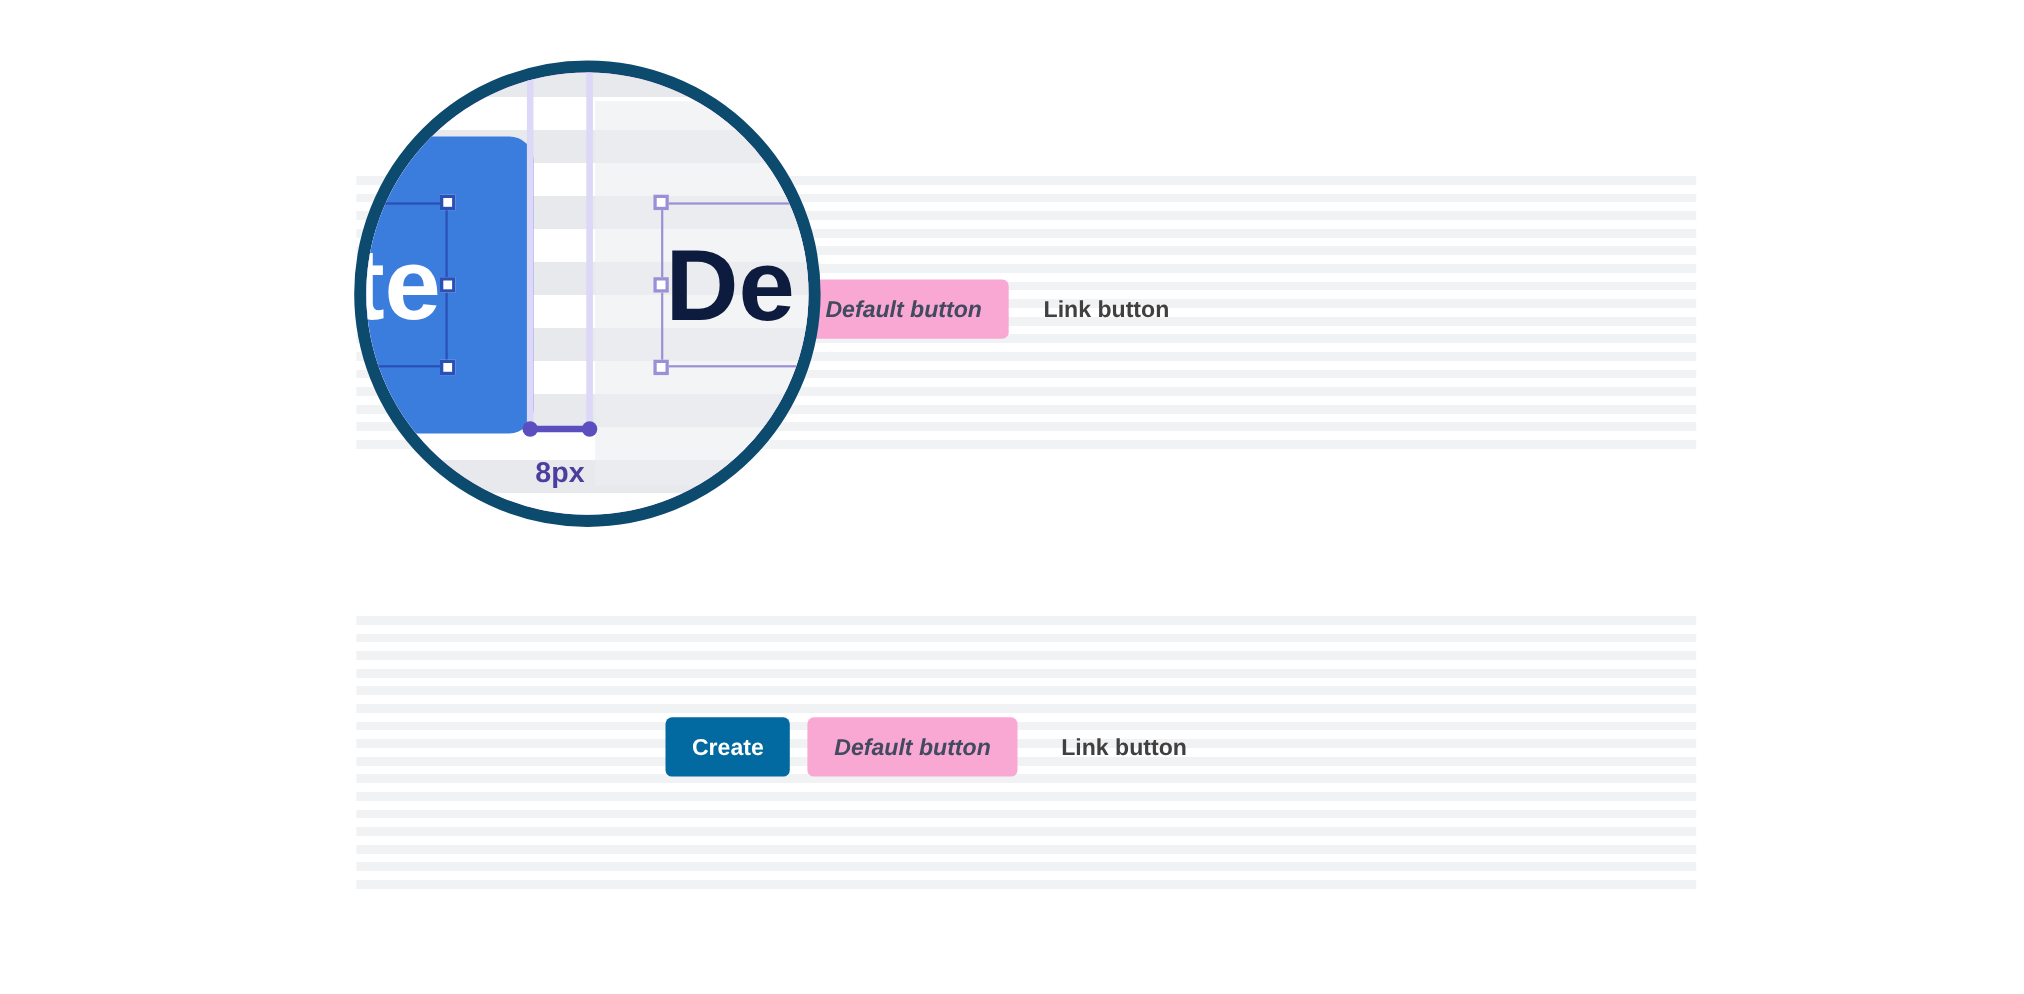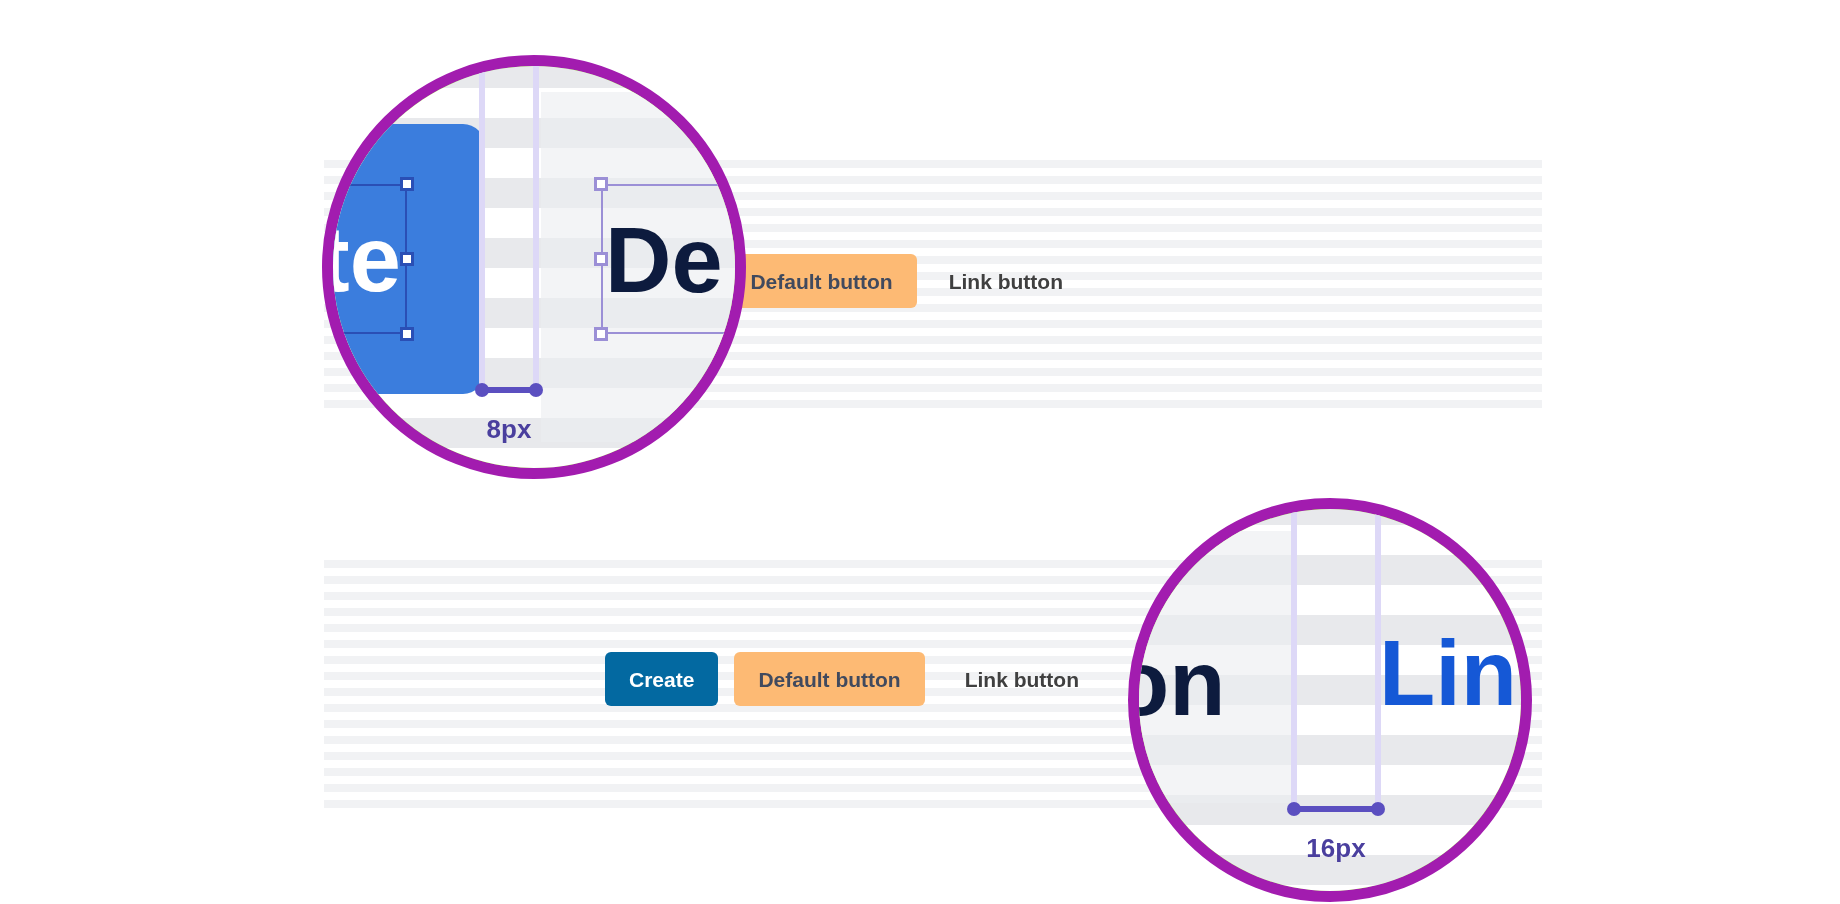--- a/index.html
+++ b/index.html
@@ -29,32 +29,32 @@
 
   .btn{
     box-sizing:border-box;
     display:flex;align-items:center;justify-content:center;
     font-size:21px;font-weight:700;line-height:1;
     border:0;border-radius:6px;white-space:nowrap;
     height:54px;padding:0 24px;
     font-family:"Liberation Sans","DejaVu Sans",sans-serif;
   }
   .btn-primary{background:#0369a1;color:#ffffff;}
-  .btn-default{background:#fdba74;color:#414a5e;}
+  .btn-default{background:#f9a8d4;color:#414a5e;font-style:italic;}
   .btn-link{background:transparent;color:#404040;}
 
   .gap-8 {width:8px;height:1px;flex:none;}
   .gap-16{width:16px;height:1px;flex:none;}
 
   
   .lens{
     position:absolute;border-radius:50%;overflow:hidden;
     box-sizing:border-box;
-    border:11px solid #a21caf;
-    background:#84cc16;
+    border:11px solid #0c4a6e;
+    background:#f0abfc;
   }
   .lens-inner{position:absolute;left:0;top:0;}
   #lens-top   {left:322px; top:55px;  width:424px; height:424px;}
   #lens-bottom{left:1128px;top:498px; width:404px; height:404px;}
 
   
   .mag-stripes{
     position:absolute;
     background-image:repeating-linear-gradient(
         to bottom,
@@ -158,41 +158,14 @@
       <div class="measure" style="left:149px;top:324px;width:54px;">
         <div class="bar" style="width:54px;"></div>
         <div class="dot left"></div>
         <div class="dot right"></div>
         <div class="label">8px</div>
       </div>
 
     </div>
   </div>
 
-  <div class="lens" id="lens-bottom">
-    <div class="lens-inner" style="width:382px;height:382px;">
-
-      <div class="mag-stripes" style="left:-40px;top:-14px;width:500px;height:430px;"></div>
-
-      <div class="mag-slab" style="left:-40px;top:22px;width:196px;height:272px;"></div>
-
-      <div class="mbtn mbtn-text-dark" style="left:-26px;top:128px;">
-        <span>on</span>
-      </div>
-
-      <div class="mbtn mbtn-text-link" style="left:240px;top:118px;">
-        <span>Lin</span>
-      </div>
-
-      <div class="guide" style="left:152px;top:-14px;height:320px;"></div>
-      <div class="guide" style="left:236px;top:-14px;height:320px;"></div>
-
-      <div class="measure" style="left:155px;top:300px;width:84px;">
-        <div class="bar" style="width:84px;"></div>
-        <div class="dot left"></div>
-        <div class="dot right"></div>
-        <div class="label">16px</div>
-      </div>
-
-    </div>
-  </div>
 
 </div>
 
 </body></html>

